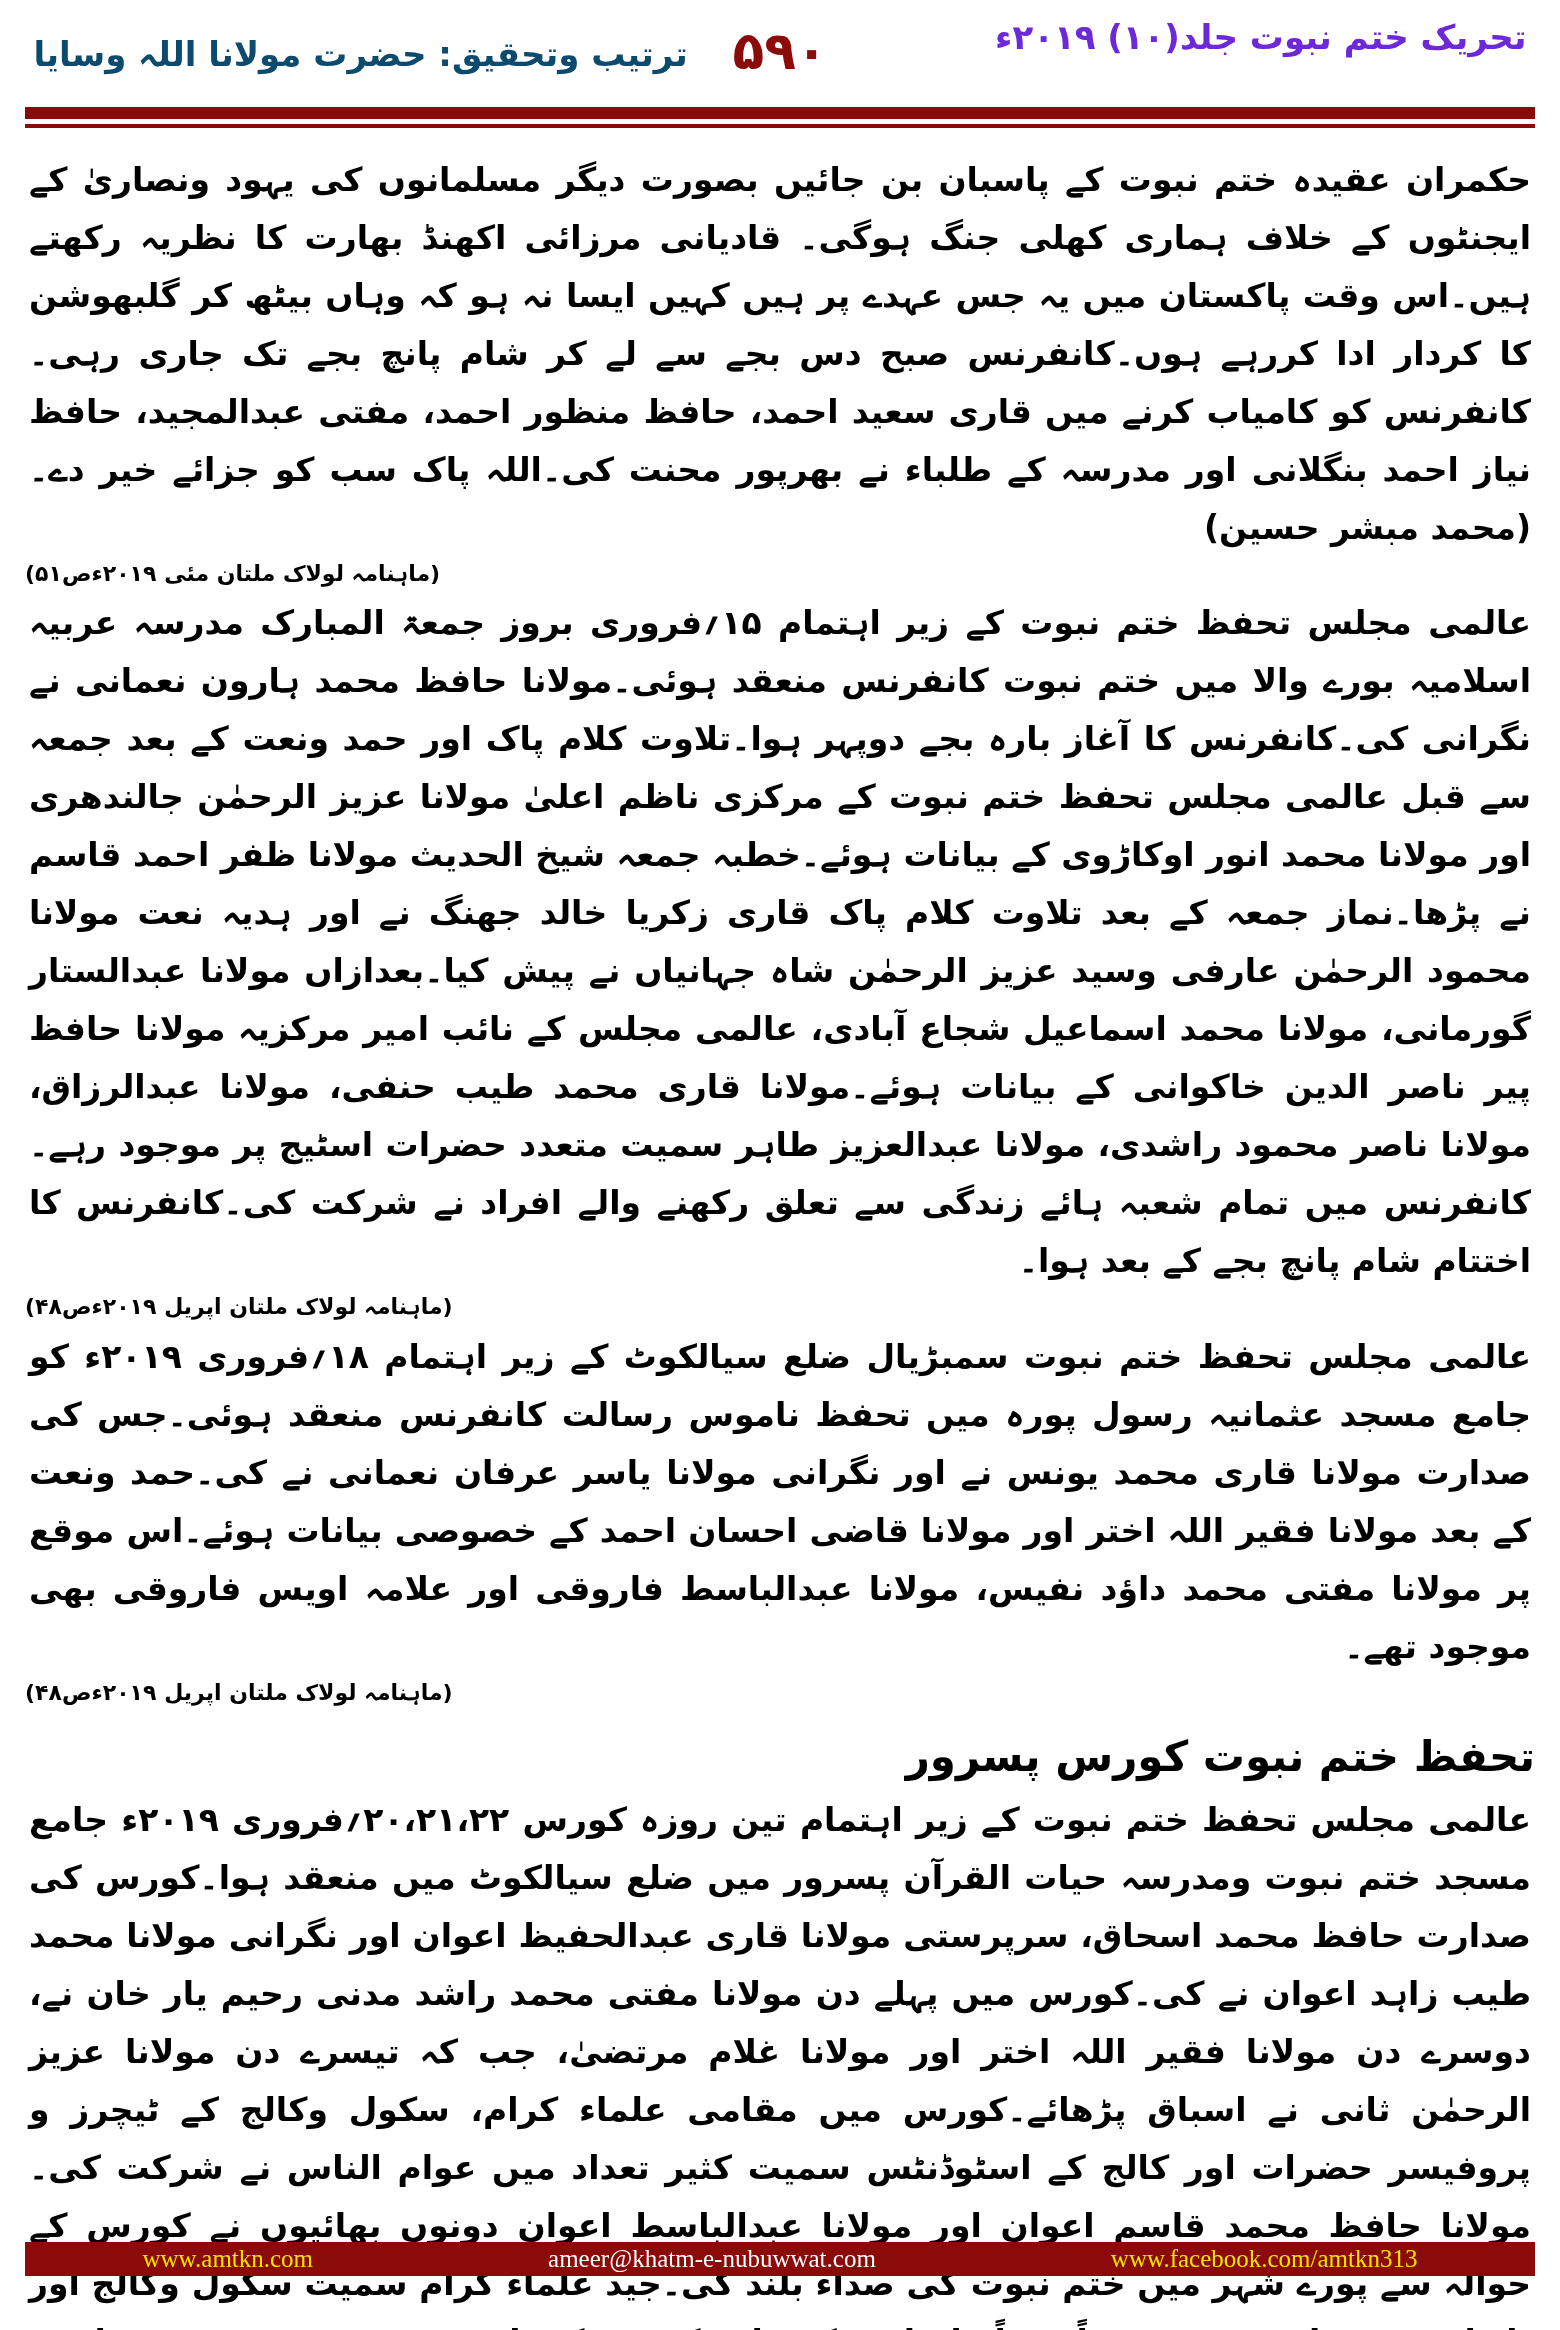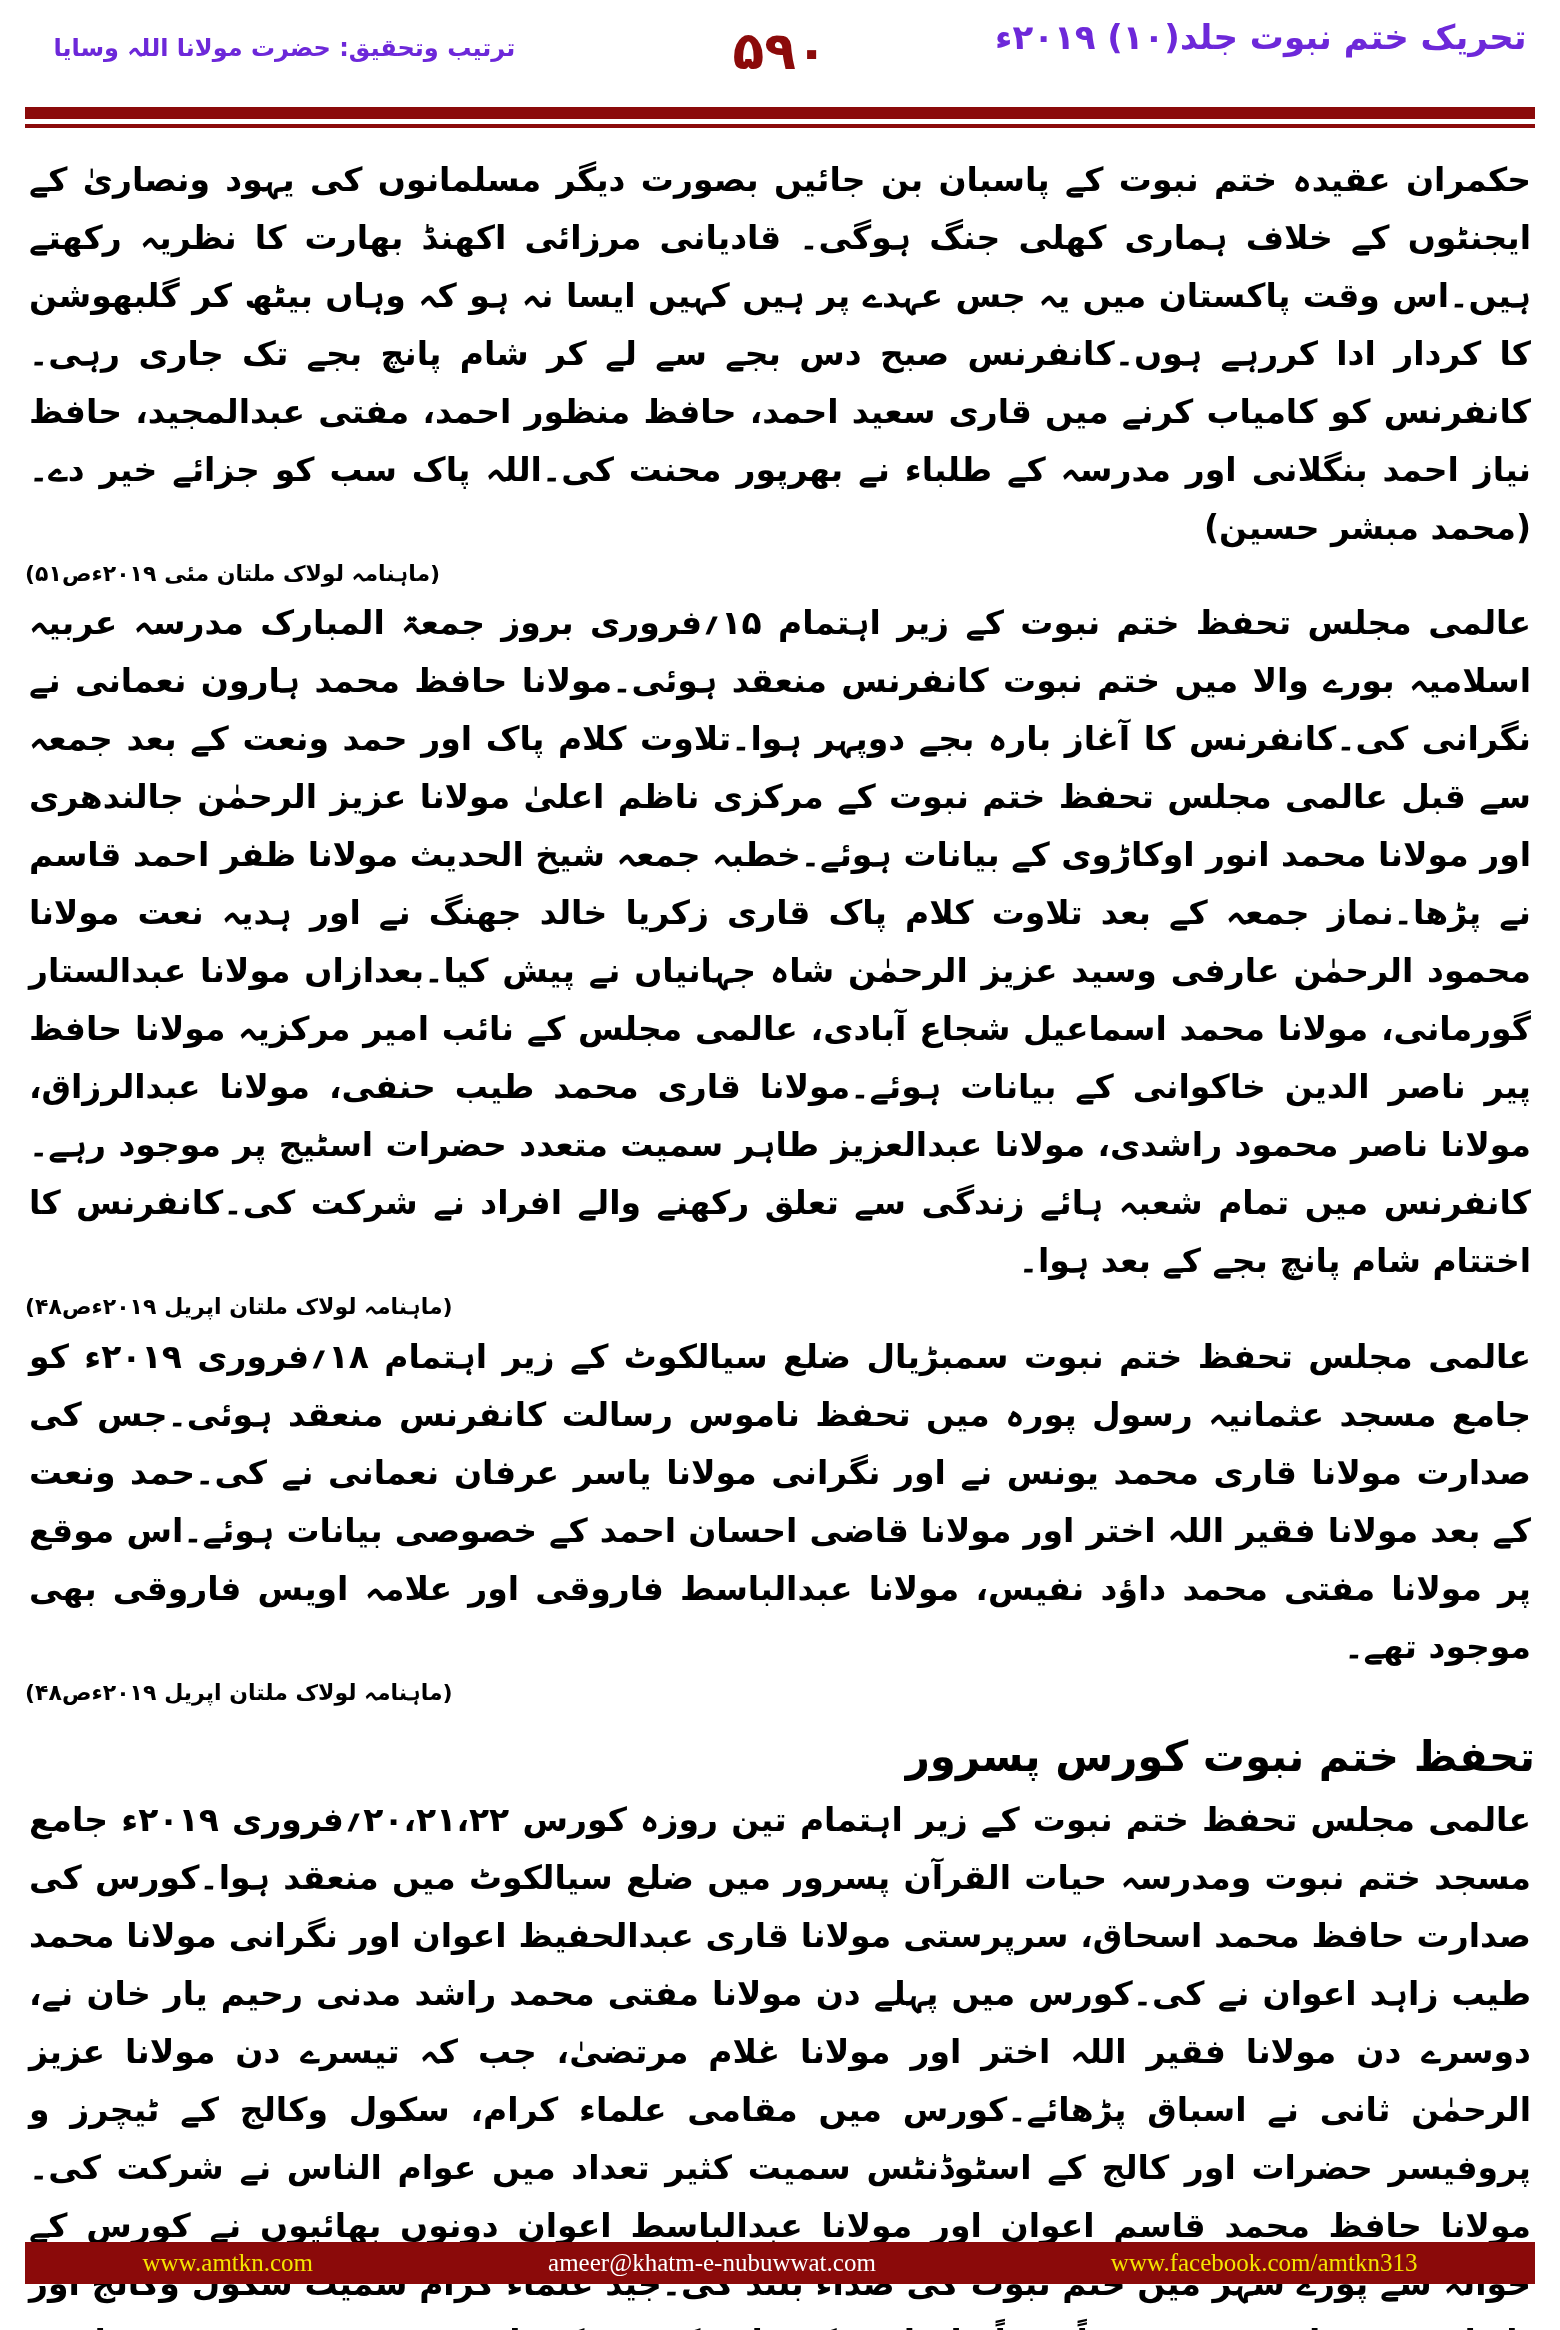--- a/index.html
+++ b/index.html
@@ -1,29 +1,29 @@
 <!DOCTYPE html>
 <html style="font-size:13.4px"><head>
 <meta charset="utf-8">
 <style>
   html, body { margin: 0; padding: 0; background: #ffffff; }
   body { width: 1560px; height: 2330px; position: relative; overflow: hidden;
          font-family: "DejaVu Sans", sans-serif; color: #000; }
   .header { position: absolute; left: 25px; right: 25px; top: 17px; height: 84px; }
   .hdr-right { position: absolute; right: 8.4px; top: 0; font-size: 34px; color: #6d28d9; font-weight: bold; direction: rtl; }
-  .hdr-left { position: absolute; left: 8.4px; top: 17px; font-size: 24px; color: #6d28d9; font-weight: bold; direction: rtl; margin-left: 20px; }
+  .hdr-left { position: absolute; left: 8.4px; top: 17px; font-size: 34px; color: #0c4a6e; font-weight: bold; direction: rtl; }
   .hdr-page { position: absolute; left: 50%; transform: translateX(-50%); top: 4.2px; font-size: 52px; color: #8b0a0a; font-weight: bold; }
   .rule-thick { position: absolute; left: 25px; right: 25px; top: 107px; height: 11.8px; background: #8b0a0a; }
   .rule-thin { position: absolute; left: 25px; right: 25px; top: 124px; height: 4.2px; background: #8b0a0a; }
   .content { position: absolute; left: 25px; right: 25px; top: 147px; direction: rtl; }
   .para { font-size: 33px; line-height: 58px; text-align: justify; font-weight: bold; margin: 4px; }
   .source { font-size: 22px; font-weight: bold; direction: rtl; text-align: left; margin: 3.4px 0 8.4px 0; }
   .heading { font-size: 42px; font-weight: bold; margin: 22px 0 3.4px 0; line-height: 60px; }
   .heading .saw { font-size: 18.5px; vertical-align: super; }
-  .footer { position: absolute; left: 25px; right: 25px; top: 2242px; height: 42px; background: #8b0a0a;
+  .footer { position: absolute; left: 25px; right: 25px; top: 2242px; height: 34px; background: #8b0a0a;
             display: flex; align-items: center; justify-content: space-around; font-family: "Liberation Serif", serif; font-size: 25px; }
   .footer .yellow { color: #f5e400; }
   .footer .white { color: #ffffff; }
 </style>
 </head>
 <body>
 
 <div class="header">
   <div class="hdr-right">تحریک ختم نبوت جلد(۱۰) ۲۰۱۹ء</div>
   <div class="hdr-page">۵۹۰</div>

